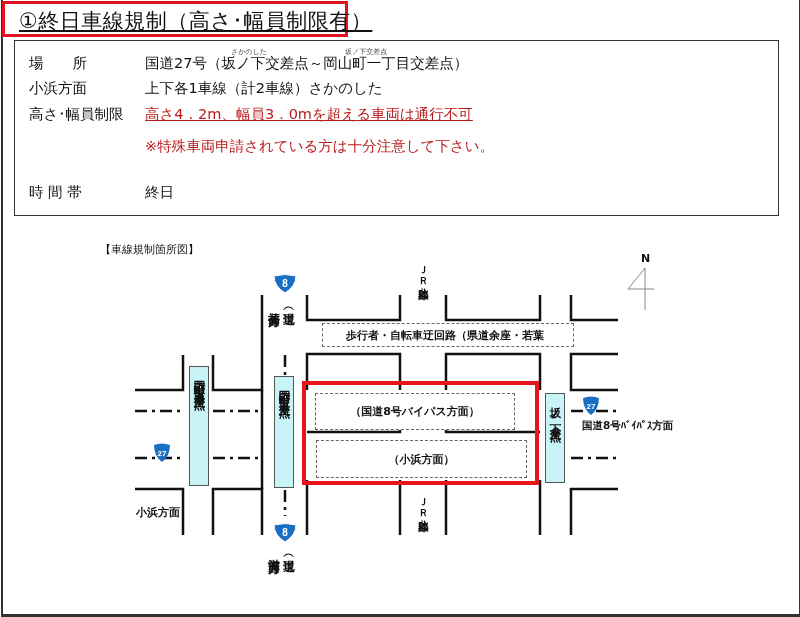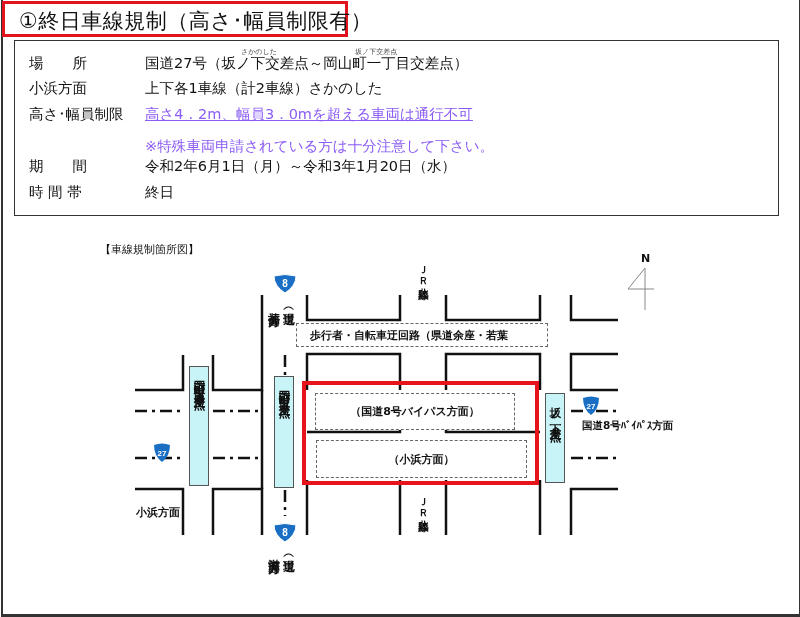--- a/index.html
+++ b/index.html
@@ -1,26 +1,26 @@
 <!DOCTYPE html>
 <html><head>
 <meta charset="utf-8">
 <style>
   html,body{margin:0;padding:0;background:#fff;}
   body{width:800px;height:617px;position:relative;overflow:hidden;font-family:"DejaVu Sans","Liberation Sans",sans-serif;color:#111;}
   .frame{position:absolute;left:1px;top:0;width:796px;height:614px;border-left:2px solid #333;border-right:2px solid #333;border-bottom:3px solid #333;box-sizing:content-box;}
   .title-box{position:absolute;left:2px;top:1px;width:346px;height:36px;border:3px solid #e0141e;box-sizing:border-box;background:#fff;}
-  .title-text{position:absolute;left:14px;top:3px;font-size:21px;line-height:28px;white-space:nowrap;letter-spacing:0.5px;}
+  .title-text{position:absolute;left:14px;top:3px;font-size:21px;line-height:28px;white-space:nowrap;letter-spacing:0.5px;text-decoration:underline;}
   .info-box{position:absolute;left:14px;top:40px;width:765px;height:176px;border:1.5px solid #333;box-sizing:border-box;}
   .row{position:absolute;left:14px;font-size:14.5px;line-height:20px;white-space:nowrap;}
   .row .label{display:inline-block;width:116px;}
   .row .val{display:inline-block;}
-  .red{color:#8b5cf6;}
+  .red{color:#b91c1c;}
   .ul{text-decoration:underline;}
-  .ruby{position:absolute;font-size:7px;color:#444;white-space:nowrap;margin-left:10px;}
+  .ruby{position:absolute;font-size:7px;color:#444;white-space:nowrap;}
   .map-caption{position:absolute;left:100px;top:242px;font-size:11px;white-space:nowrap;}
   svg{position:absolute;left:0;top:0;}
   .vtext{position:absolute;writing-mode:vertical-rl;text-orientation:upright;font-size:11.5px;font-weight:bold;line-height:13px;white-space:nowrap;letter-spacing:1px;}
   .ibox{position:absolute;background:#c8f4f8;border:1px solid #555;box-sizing:border-box;display:flex;justify-content:center;padding-top:4px;}
   .ibox span{writing-mode:vertical-rl;text-orientation:upright;font-size:11.5px;font-weight:bold;letter-spacing:2px;}
   .lbl{position:absolute;font-size:11px;font-weight:bold;white-space:nowrap;}
   .dashbox{position:absolute;border:1px dashed #666;box-sizing:border-box;display:flex;align-items:center;justify-content:center;font-size:11px;font-weight:bold;white-space:nowrap;background:#fff;}
   .shield{position:absolute;}
 </style>
 </head>
@@ -39,23 +39,20 @@
     <span class="label">場　　所</span><span class="val">国道27号（坂ノ下交差点～岡山町一丁目交差点）</span>
   </div>
   <div class="row" style="top:37px;">
     <span class="label">小浜方面</span><span class="val">上下各1車線（計2車線）さかのした</span>
   </div>
   <div class="row" style="top:63px;">
     <span class="label">高さ･幅員制限</span><span class="val red ul">高さ4．2m、幅員3．0mを超える車両は通行不可</span>
   </div>
   <div class="row" style="top:95px;">
     <span class="label"></span><span class="val red">※特殊車両申請されている方は十分注意して下さい。</span>
-  </div>
-  <div class="row" style="top:115px;">
-    <span class="label">期　　間</span><span class="val">令和2年6月1日（月）～令和3年1月20日（水）</span>
   </div>
   <div class="row" style="top:141px;">
     <span class="label">時 間 帯</span><span class="val">終日</span>
   </div>
 </div>
 
 <div class="map-caption">【車線規制箇所図】</div>
 
 <svg width="800" height="617">
   <g stroke="#111" stroke-width="2.5" fill="none">
@@ -134,18 +131,18 @@
 <div class="ibox" style="left:189px;top:366px;width:20px;height:120px;">
   <span>岡山町一丁目西交差点</span>
 </div>
 <div class="ibox" style="left:274px;top:376px;width:20px;height:112px;">
   <span>岡山町一丁目交差点</span>
 </div>
 <div class="ibox" style="left:545px;top:393px;width:20px;height:90px;">
   <span>坂ノ下交差点</span>
 </div>
 
-<div class="dashbox" style="left:296px;top:323px;width:252px;height:24px;justify-content:flex-start;padding-left:13px;">歩行者・自転車迂回路（県道余座・若葉</div>
+<div class="dashbox" style="left:322px;top:323px;width:252px;height:24px;justify-content:flex-start;padding-left:23px;">歩行者・自転車迂回路（県道余座・若葉</div>
 <div class="dashbox" style="left:315px;top:393px;width:200px;height:37px;">（国道8号バイパス方面）</div>
 <div class="dashbox" style="left:316px;top:440px;width:211px;height:38px;">（小浜方面）</div>
 
 <div class="lbl" style="left:136px;top:465px;margin-top:40px;">小浜方面</div>
 <div class="lbl" style="left:582px;top:419px;font-size:10.5px;">国道8号ﾊﾞｲﾊﾟｽ方面</div>
 
 </body></html>

